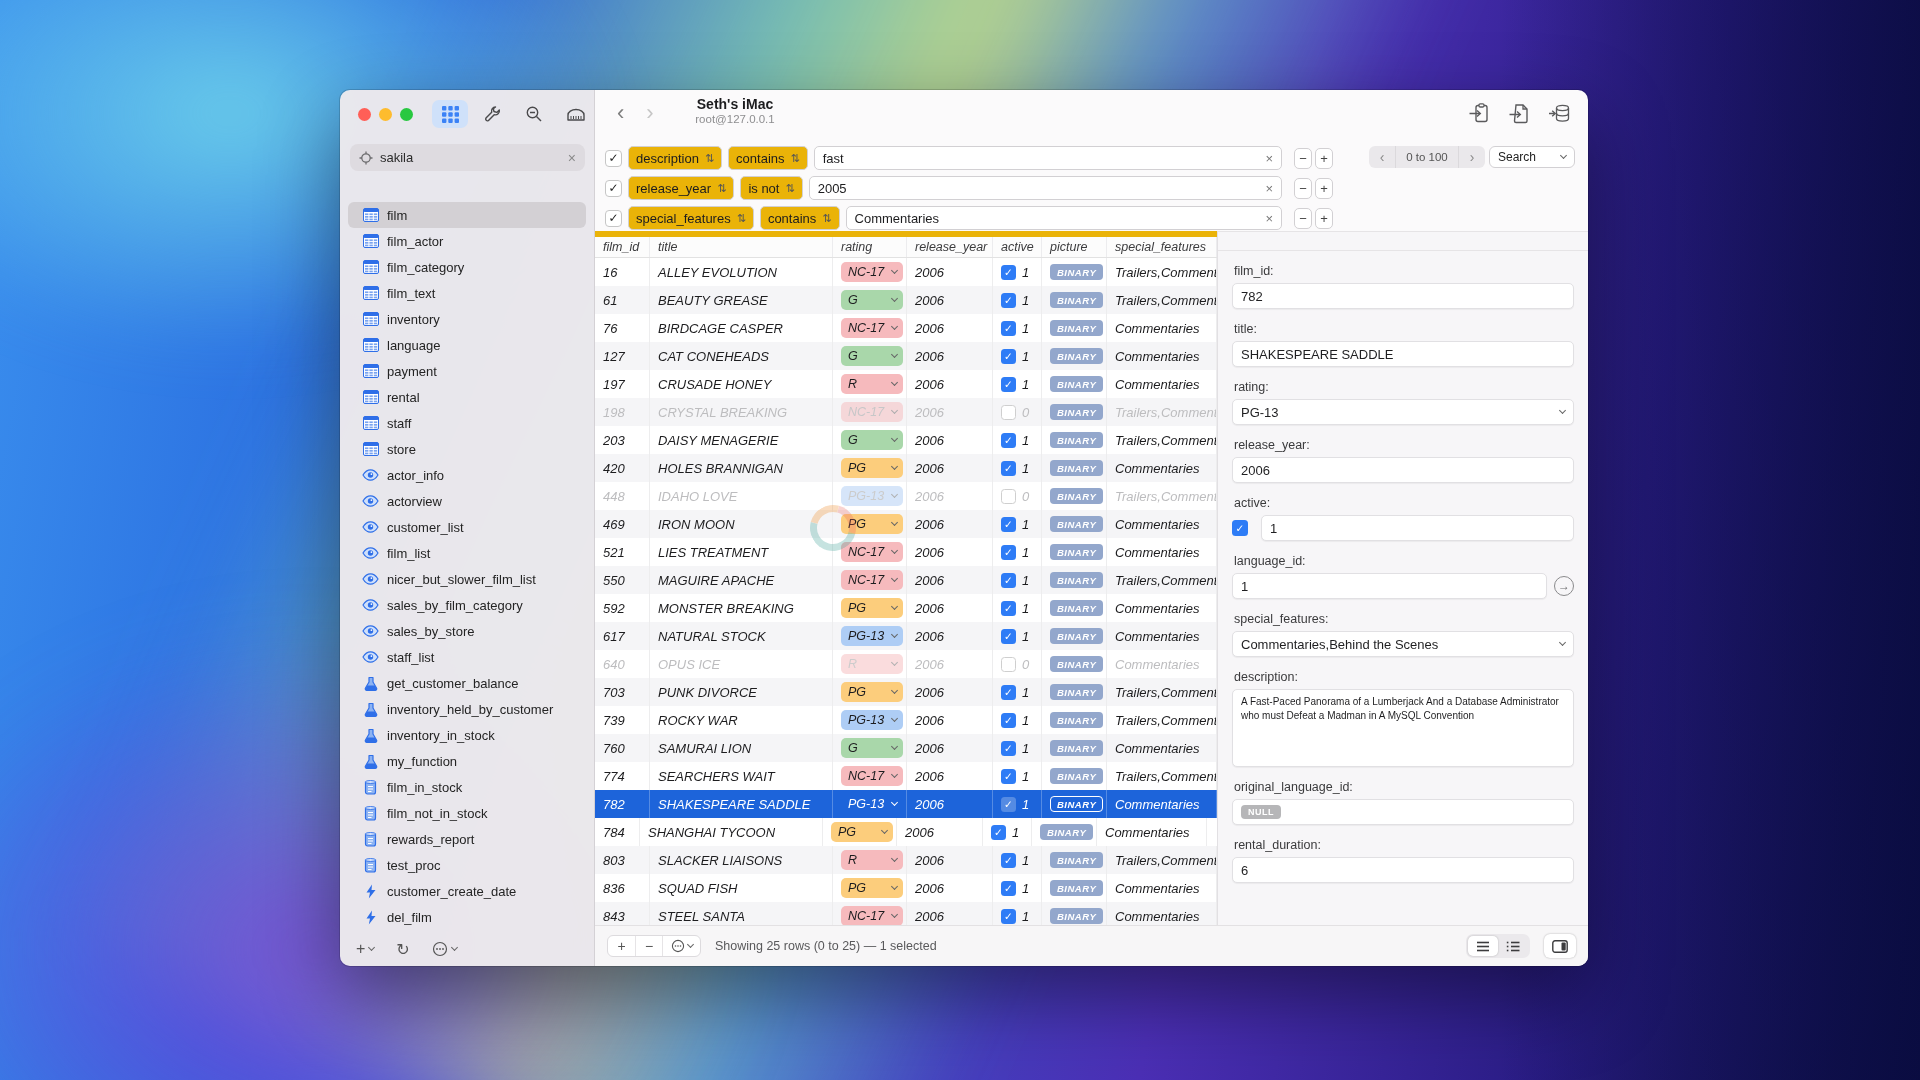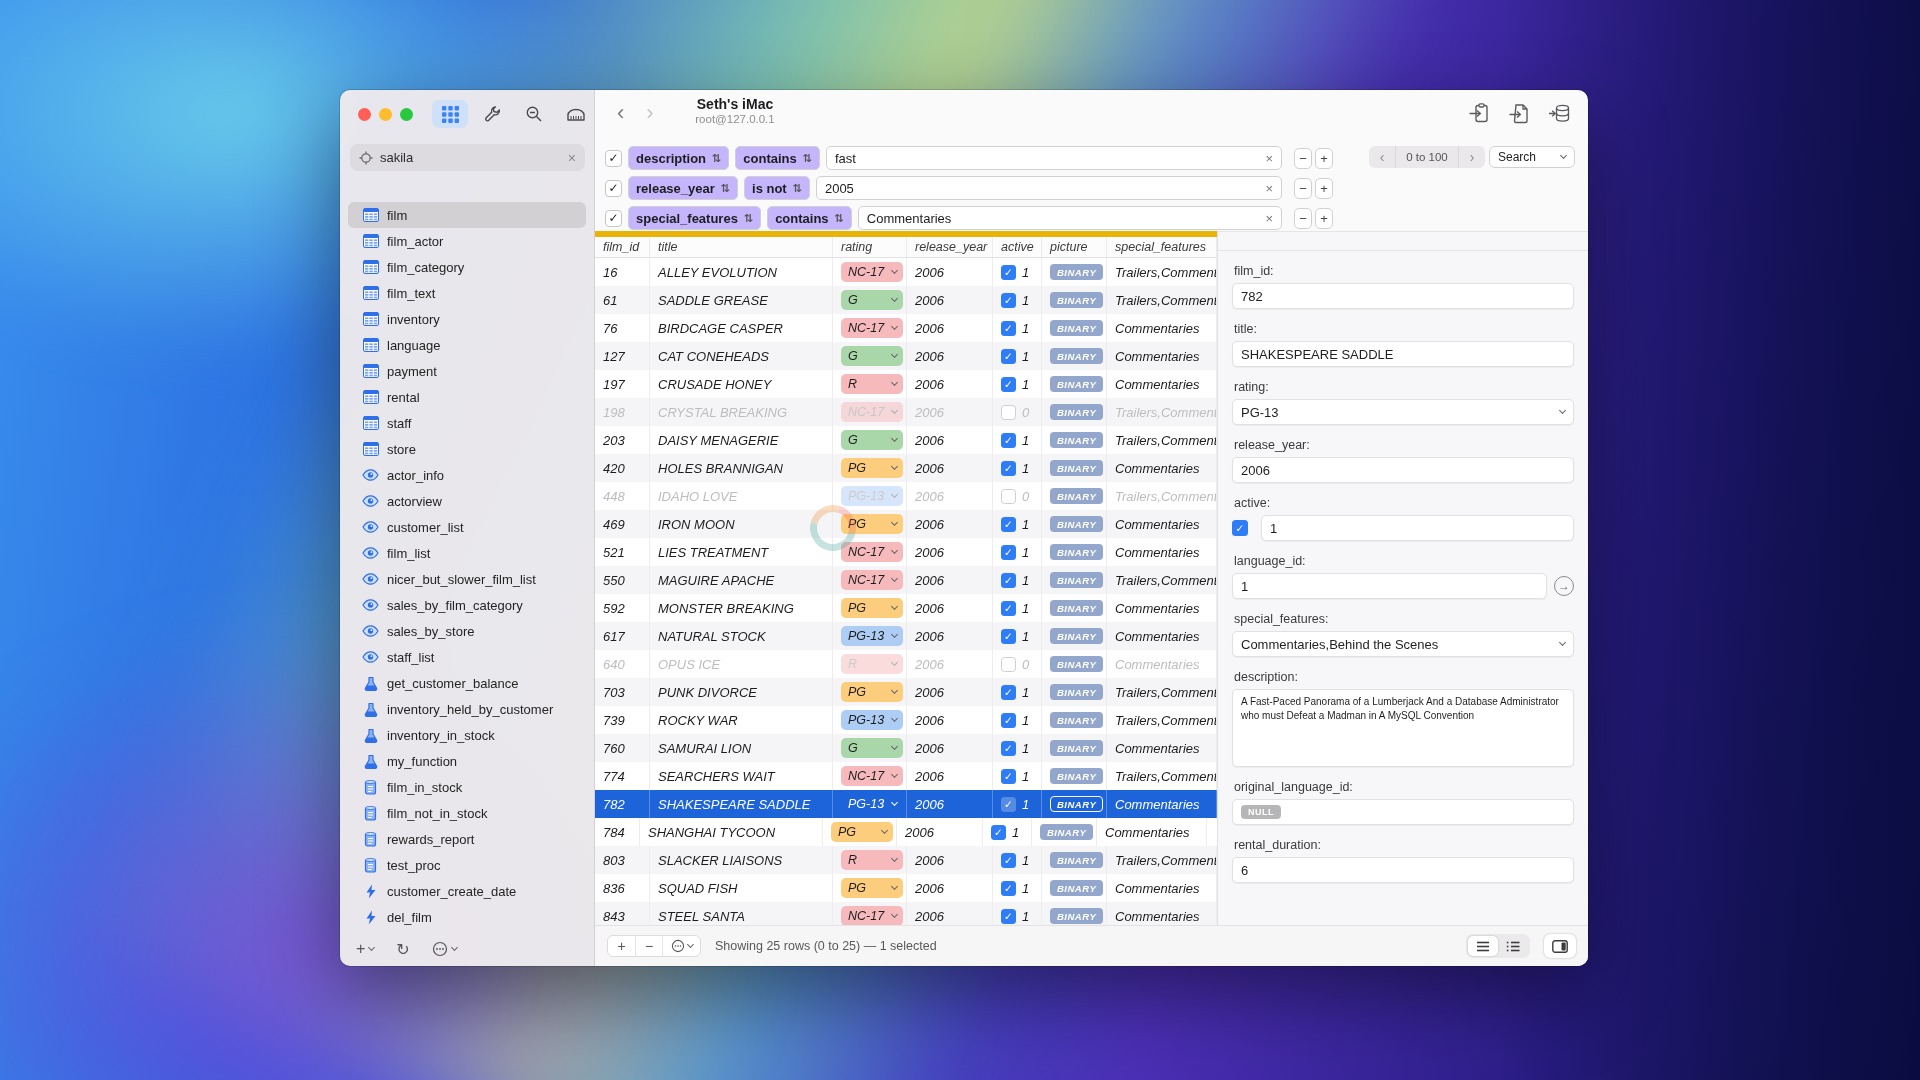--- a/index.html
+++ b/index.html
@@ -65,22 +65,22 @@
   .title-block .s { font-size:11.5px; color:#8e8e90; margin-top:1px; }
   .hdr-icons { position:absolute; right:16px; top:12px; display:flex; gap:17px; }
   .hdr-icons svg { display:block; }
 
   
   .filter-bar { height:93px; display:flex; padding:8px 0 0 10px; flex-shrink:0; }
   .filter-col { width:728px; display:flex; flex-direction:column; gap:6px; }
   .filter-row { display:flex; align-items:center; gap:6px; height:24px; }
   .fcheck { width:17px; height:17px; background:#fff; border:1px solid #c6c6c6; border-radius:4px;
     display:flex; align-items:center; justify-content:center; font-size:12px; color:#222; flex-shrink:0; }
-  .fselect { height:24px; background:#c4b5fd; border:1px solid #d2d0d3; border-radius:5px;
-    display:flex; align-items:center; padding:0 7px; gap:6px; font-size:13px; color:#1d1d1f;font-weight:bold; }
+  .fselect { height:24px; background:#eab308; border:1px solid #d2d0d3; border-radius:5px;
+    display:flex; align-items:center; padding:0 7px; gap:6px; font-size:13px; color:#1d1d1f; }
   .fselect .ud { font-size:11px; color:#555; }
   .fvalue { flex:1; height:24px; background:#fff; border:1px solid #d2d0d3; border-radius:5px;
     display:flex; align-items:center; padding:0 8px; font-size:13px; color:#1d1d1f; }
   .fvalue .x { margin-left:auto; color:#777; font-size:13px; }
   .fminiwrap { display:flex; gap:3px; margin-left:6px; }
   .fmini { width:18px; height:21px; background:#fff; border:1px solid #d2d0d3; border-radius:5px;
     display:flex; align-items:center; justify-content:center; font-size:13px; color:#444; }
   .filter-side { flex:1; position:relative; }
   .pager { position:absolute; left:36px; top:0; height:22px; background:#eae8eb; border-radius:6px;
     display:flex; align-items:center; overflow:hidden; }
@@ -775,21 +775,21 @@
               </span>
               <span class="td" style="width:86px">2006</span>
               <span class="td" style="width:49px"><span class="acheck">✓</span>1</span>
               <span class="td" style="width:65px">
                 <span class="binary">BINARY</span>
               </span>
               <span class="td" style="width:110px">Trailers,Commentaries</span>
             </div>
             <div class="trow alt">
               <span class="td" style="width:55px">61</span>
-              <span class="td" style="width:183px">SADDLE GREASE</span>
+              <span class="td" style="width:183px">BEAUTY GREASE</span>
               <span class="td" style="width:74px">
                 <span class="pill" style="background:#a9d7aa">G<span class="chev sm"></span></span>
               </span>
               <span class="td" style="width:86px">2006</span>
               <span class="td" style="width:49px"><span class="acheck">✓</span>1</span>
               <span class="td" style="width:65px">
                 <span class="binary">BINARY</span>
               </span>
               <span class="td" style="width:110px">Trailers,Commentaries</span>
             </div>

